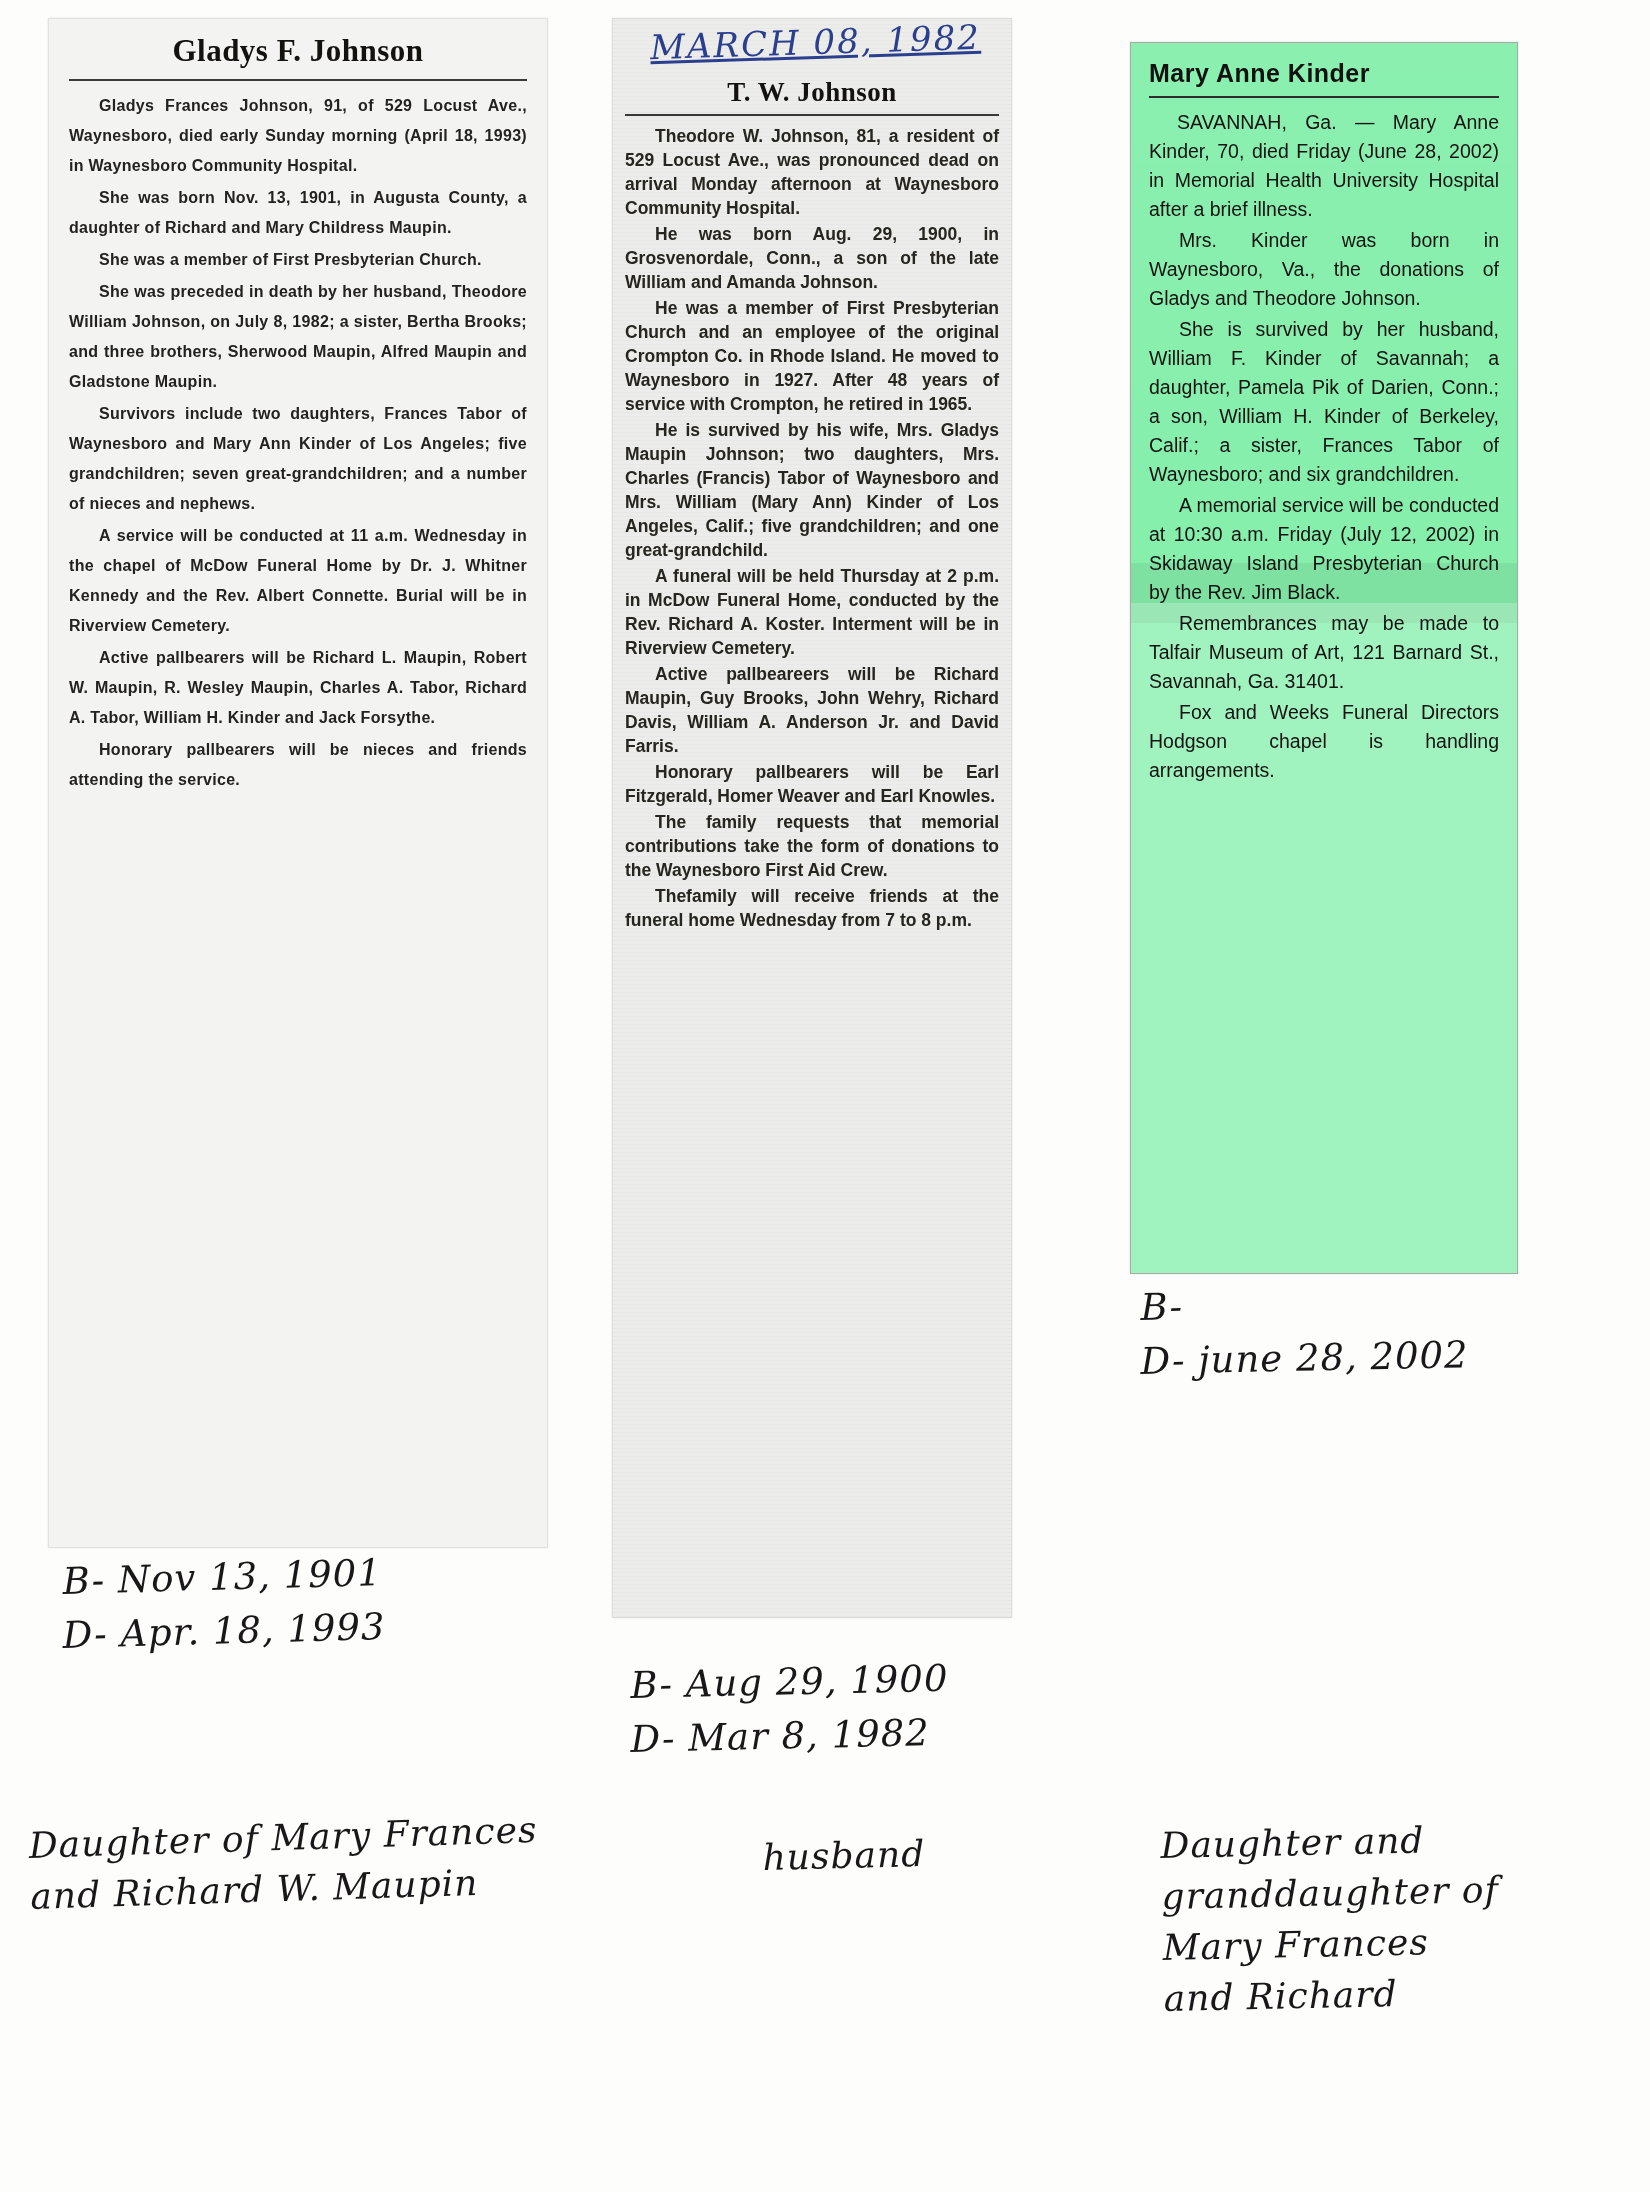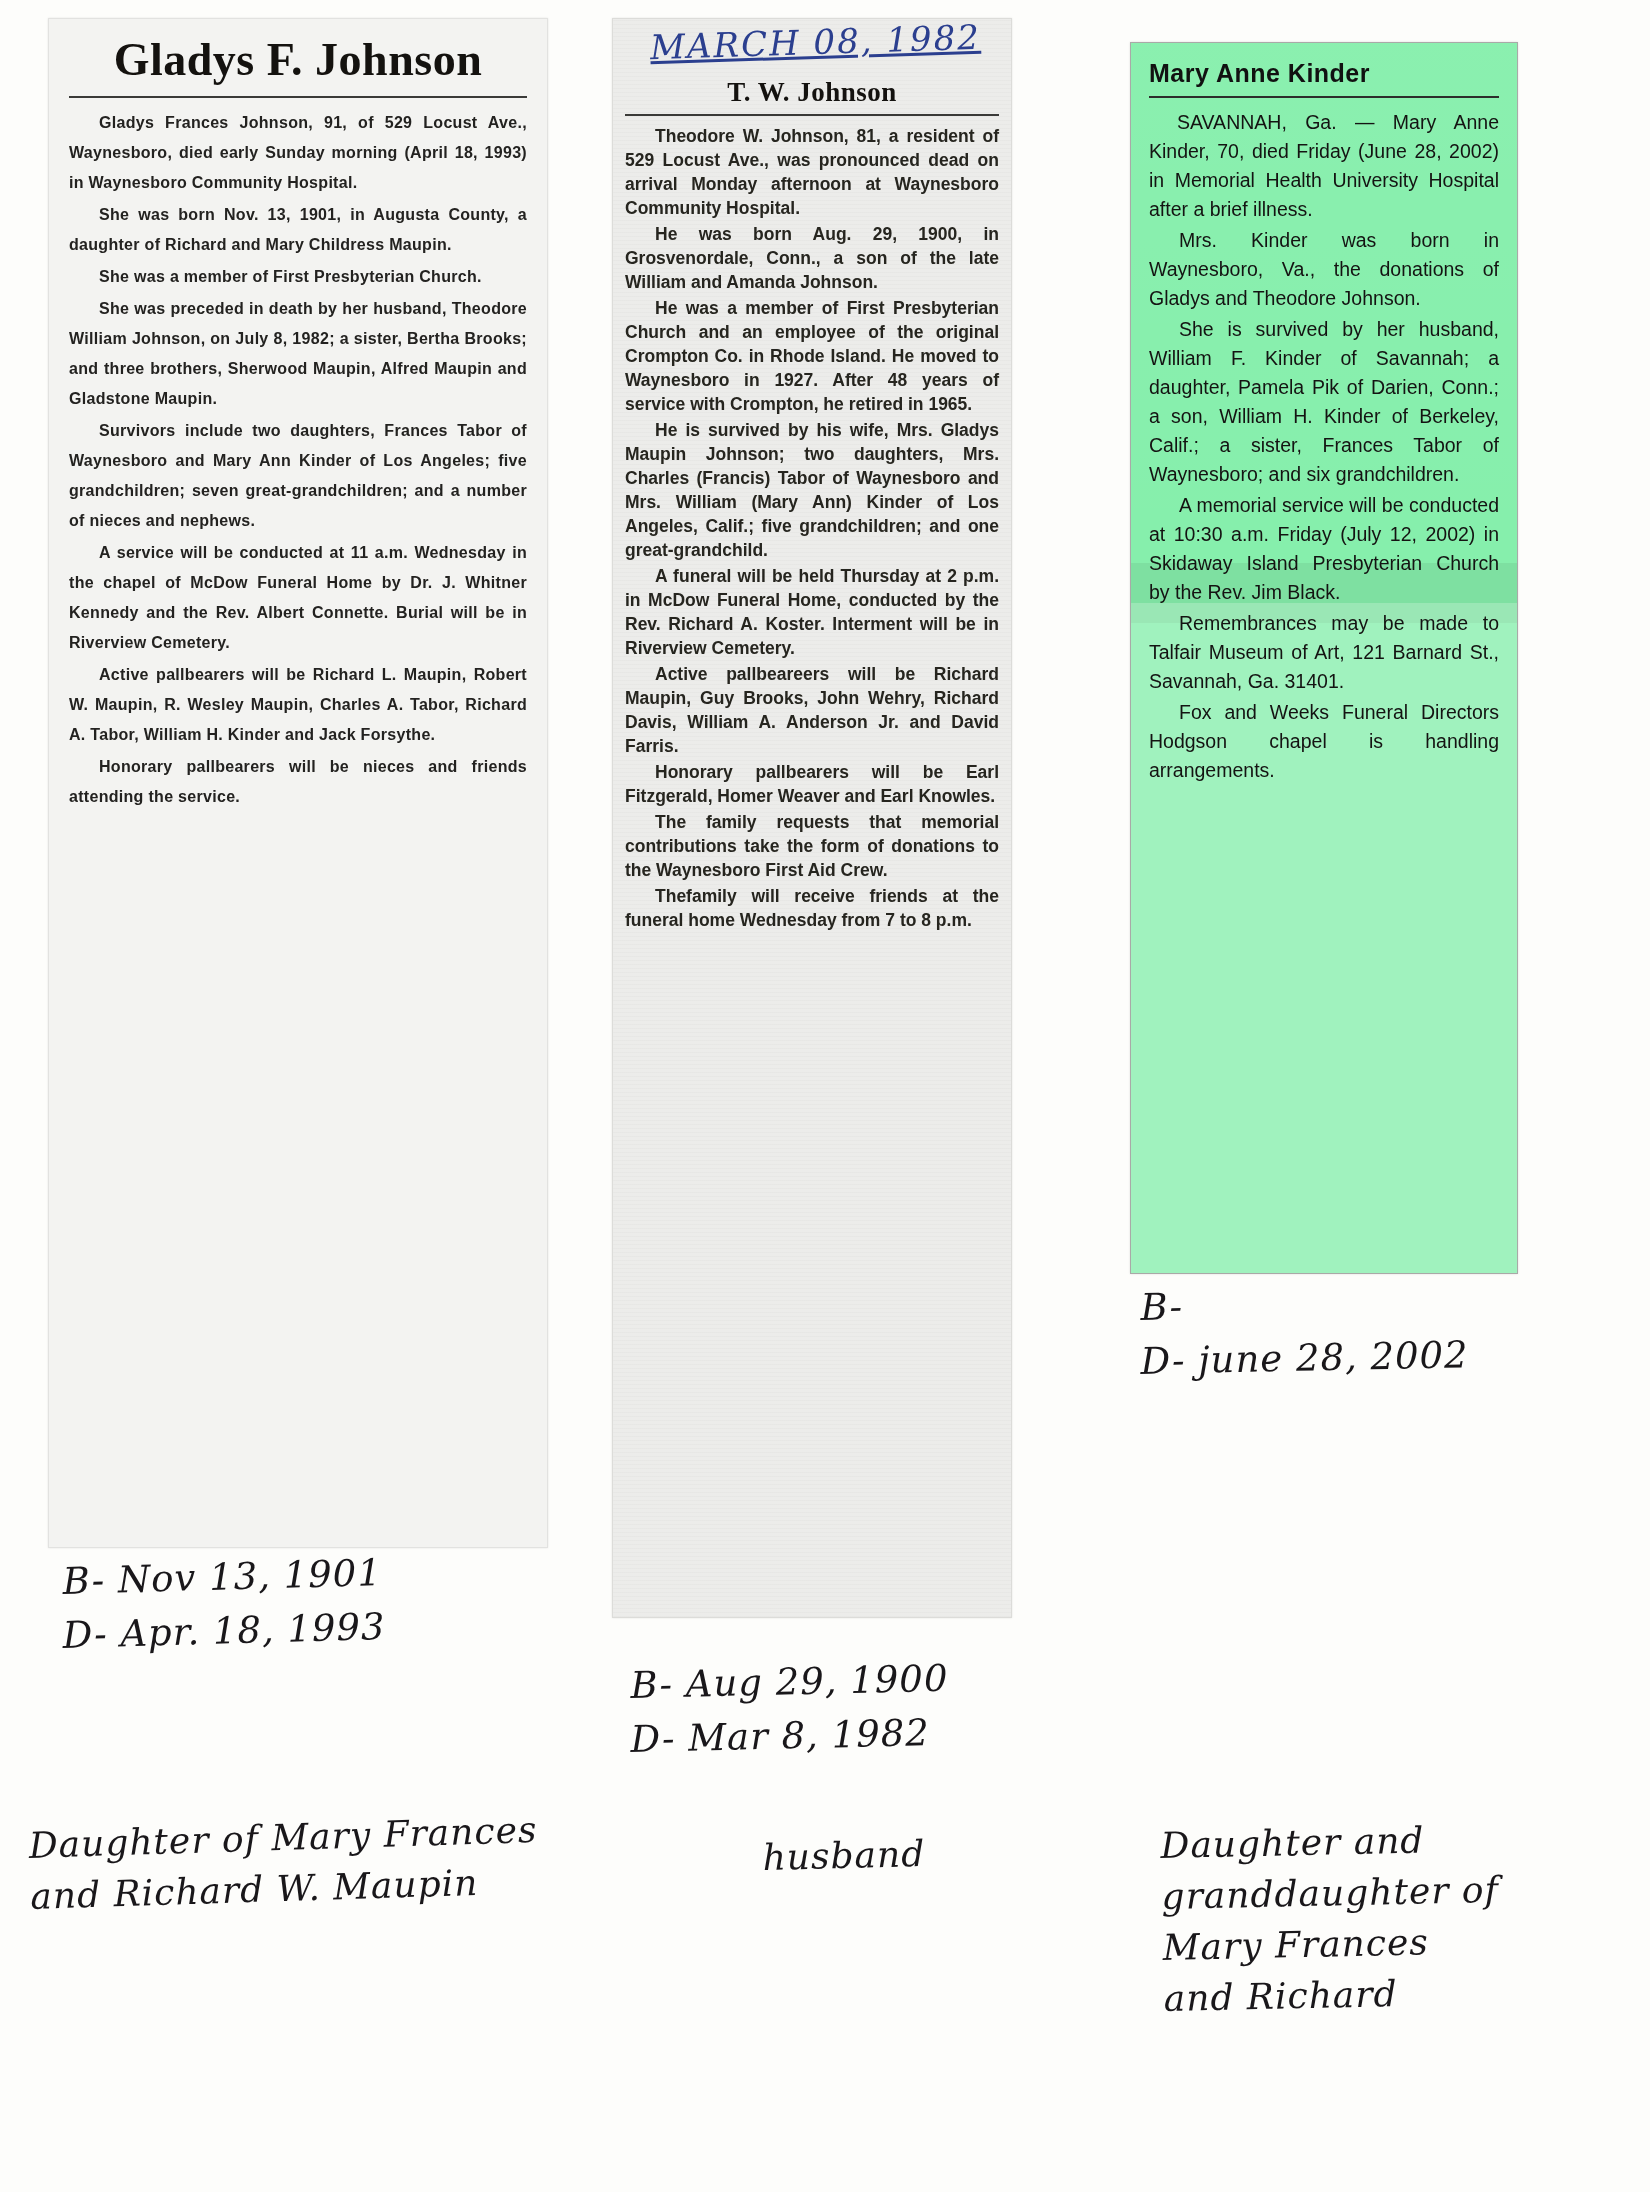--- a/index.html
+++ b/index.html
@@ -57,21 +57,21 @@
   }
 
   
   .headline {
     text-align: center;
     font-weight: bold;
     color: #14120f;
     letter-spacing: 0.5px;
   }
   .clip-1 .headline {
-    font-size: 46px;
+    font-size: 31px;
     font-family: "Liberation Serif", serif;
     padding-bottom: 10px;
     border-bottom: 2px solid #3a3a38;
     margin-bottom: 10px;
   }
   .clip-2 .headline {
     font-size: 27px;
     font-family: "Liberation Serif", serif;
     padding-bottom: 6px;
     border-bottom: 2px solid #3a3a38;

